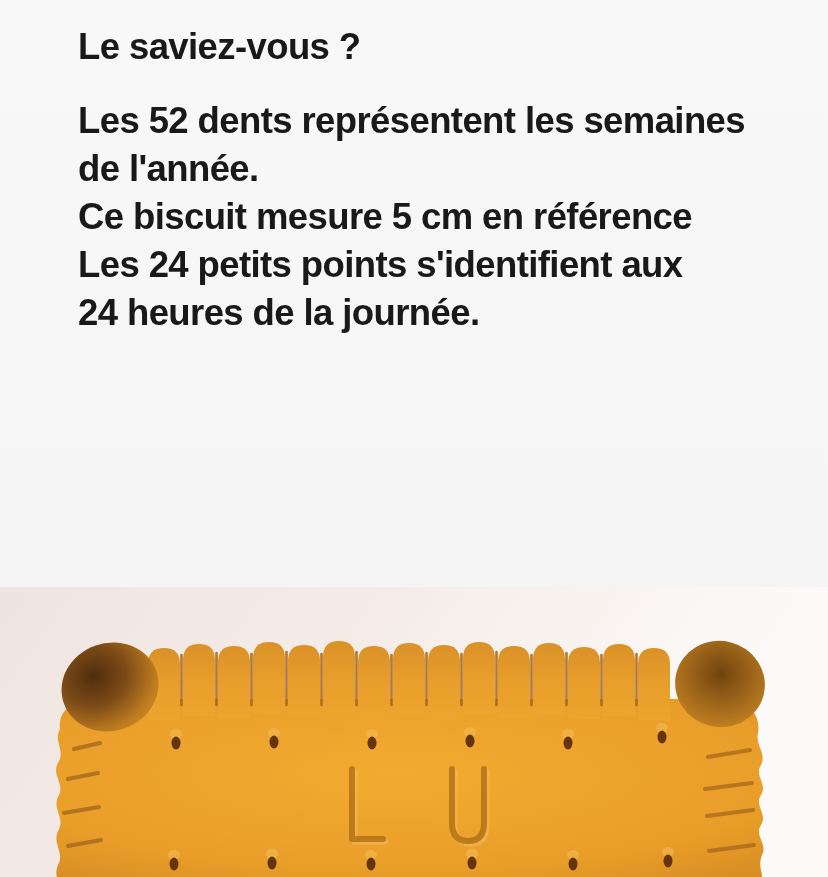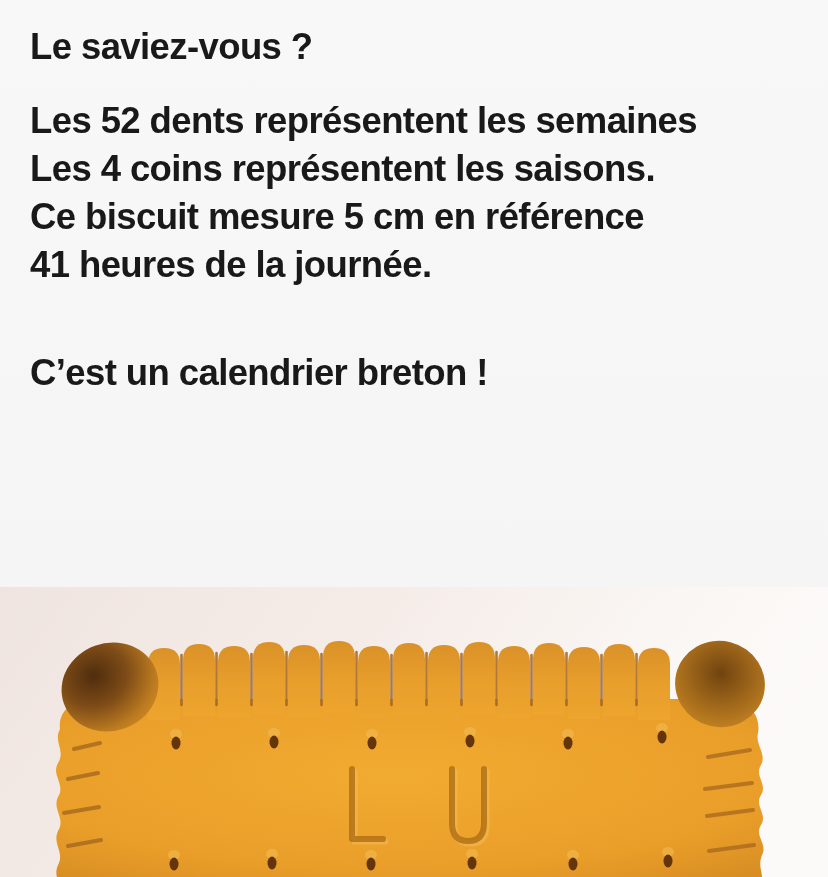--- a/index.html
+++ b/index.html
@@ -9,21 +9,21 @@
     height: 877px;
     overflow: hidden;
     font-family: "Liberation Sans", sans-serif;
     background: #f6f6f6;
   }
 
   
   .text-block {
     box-sizing: border-box;
     height: 587px;
-    padding: 23px 20px 0 30px;
+    padding: 23px 20px 0 78px;
     background: linear-gradient(180deg, #f8f8f8 0%, #f5f5f5 100%);
     color: #191919;
     font-weight: 700;
     font-size: 36.5px;
     line-height: 48px;
     letter-spacing: -0.6px;
   }
   .text-block h1 {
     margin: 0;
     font-size: inherit;
@@ -44,25 +44,25 @@
 </style>
 </head>
 <body>
 
 <div class="canvas">
 
   <section class="text-block">
     <h1>Le saviez-vous ?</h1>
     <div class="para">
       <div class="line">Les 52 dents représentent les semaines</div>
-      <div class="line">Les 4 coins représentent les saisons.</div>
+      <div class="line">de l'année.</div>
       <div class="line">Ce biscuit mesure 5 cm en référence</div>
-      <div class="line">41 heures de la journée.</div>
+      <div class="line">Les 24 petits points s'identifient aux</div>
+      <div class="line">24 heures de la journée.</div>
     </div>
-    <div class="footer-line">C’est un calendrier breton !</div>
   </section>
 
   <section class="photo">
     <svg width="828" height="290" viewBox="0 0 828 290" xmlns="http://www.w3.org/2000/svg">
       <defs>
         <linearGradient id="bgGrad" x1="0" y1="0" x2="1" y2="0.25">
           <stop offset="0" stop-color="#EFE4E0"></stop>
           <stop offset="0.45" stop-color="#F5ECE8"></stop>
           <stop offset="0.78" stop-color="#FAF6F3"></stop>
           <stop offset="1" stop-color="#FCFAF9"></stop>

